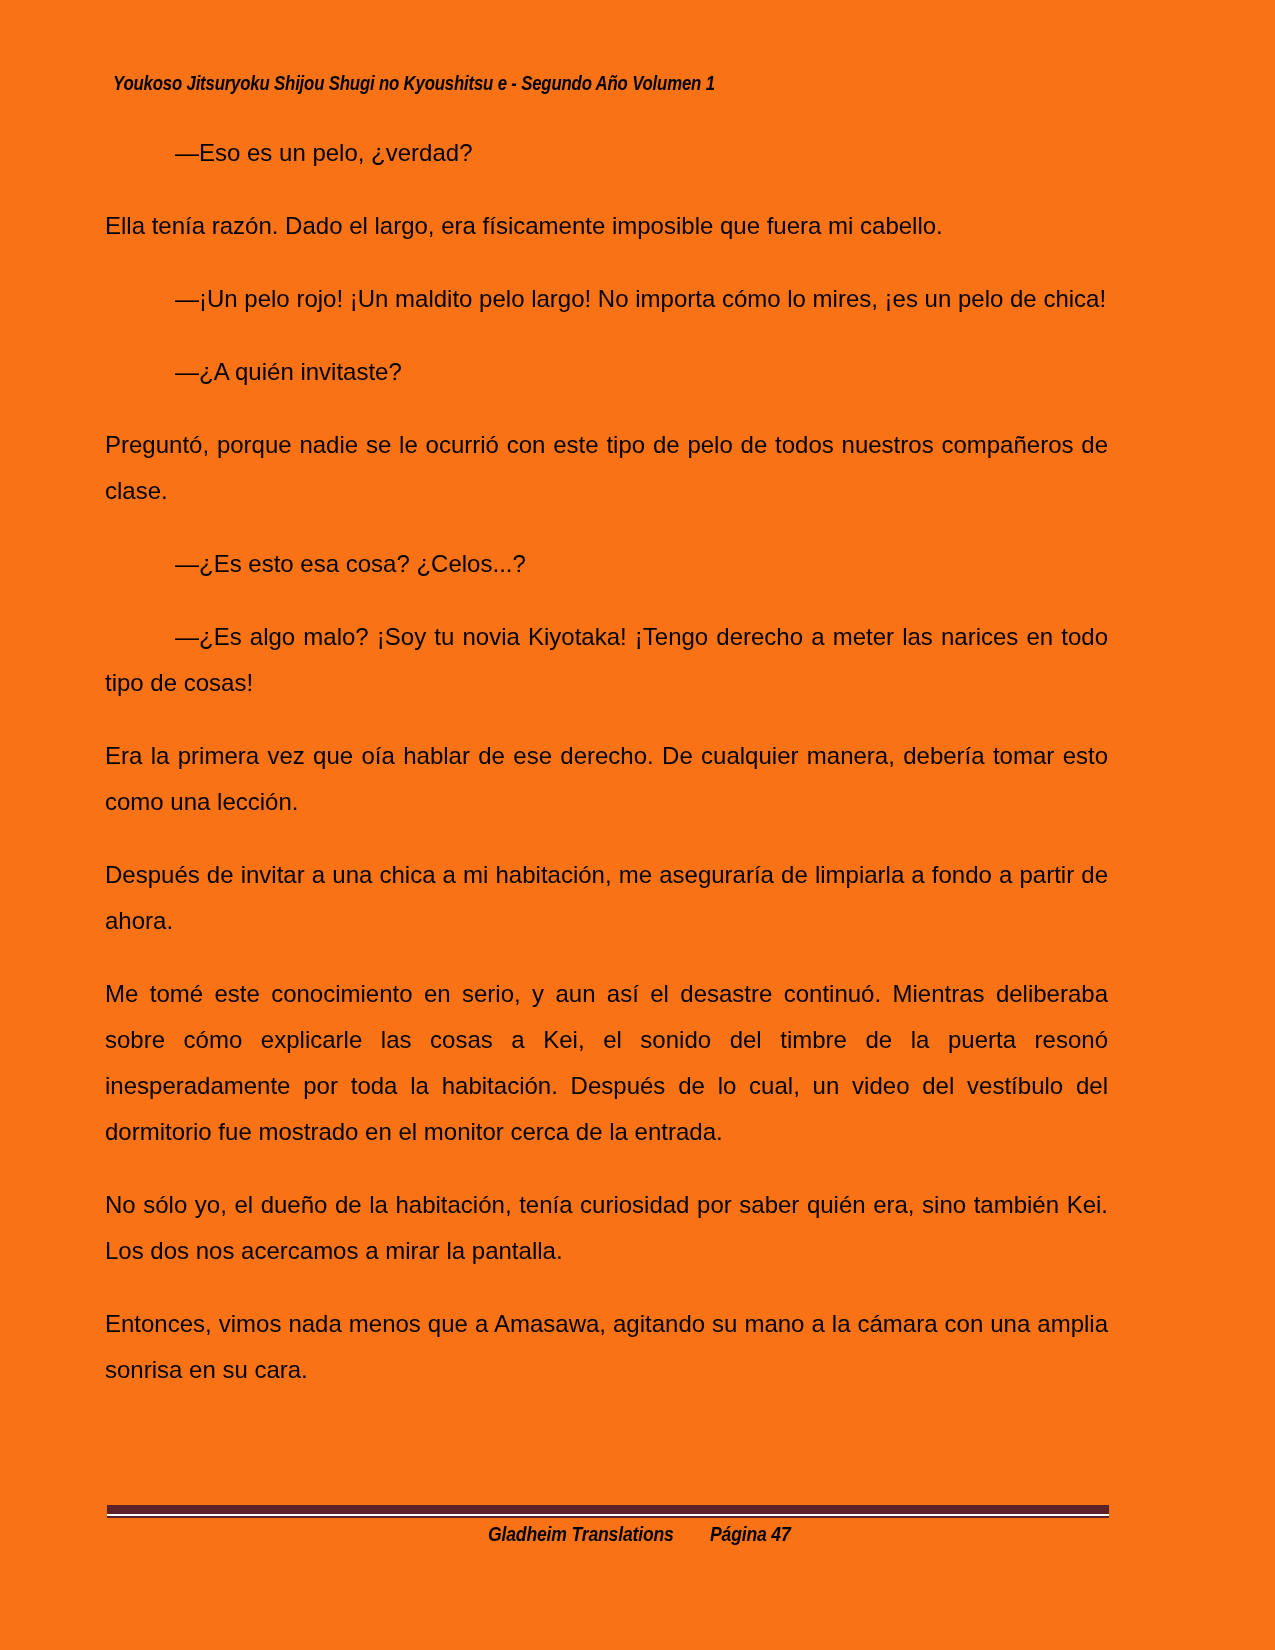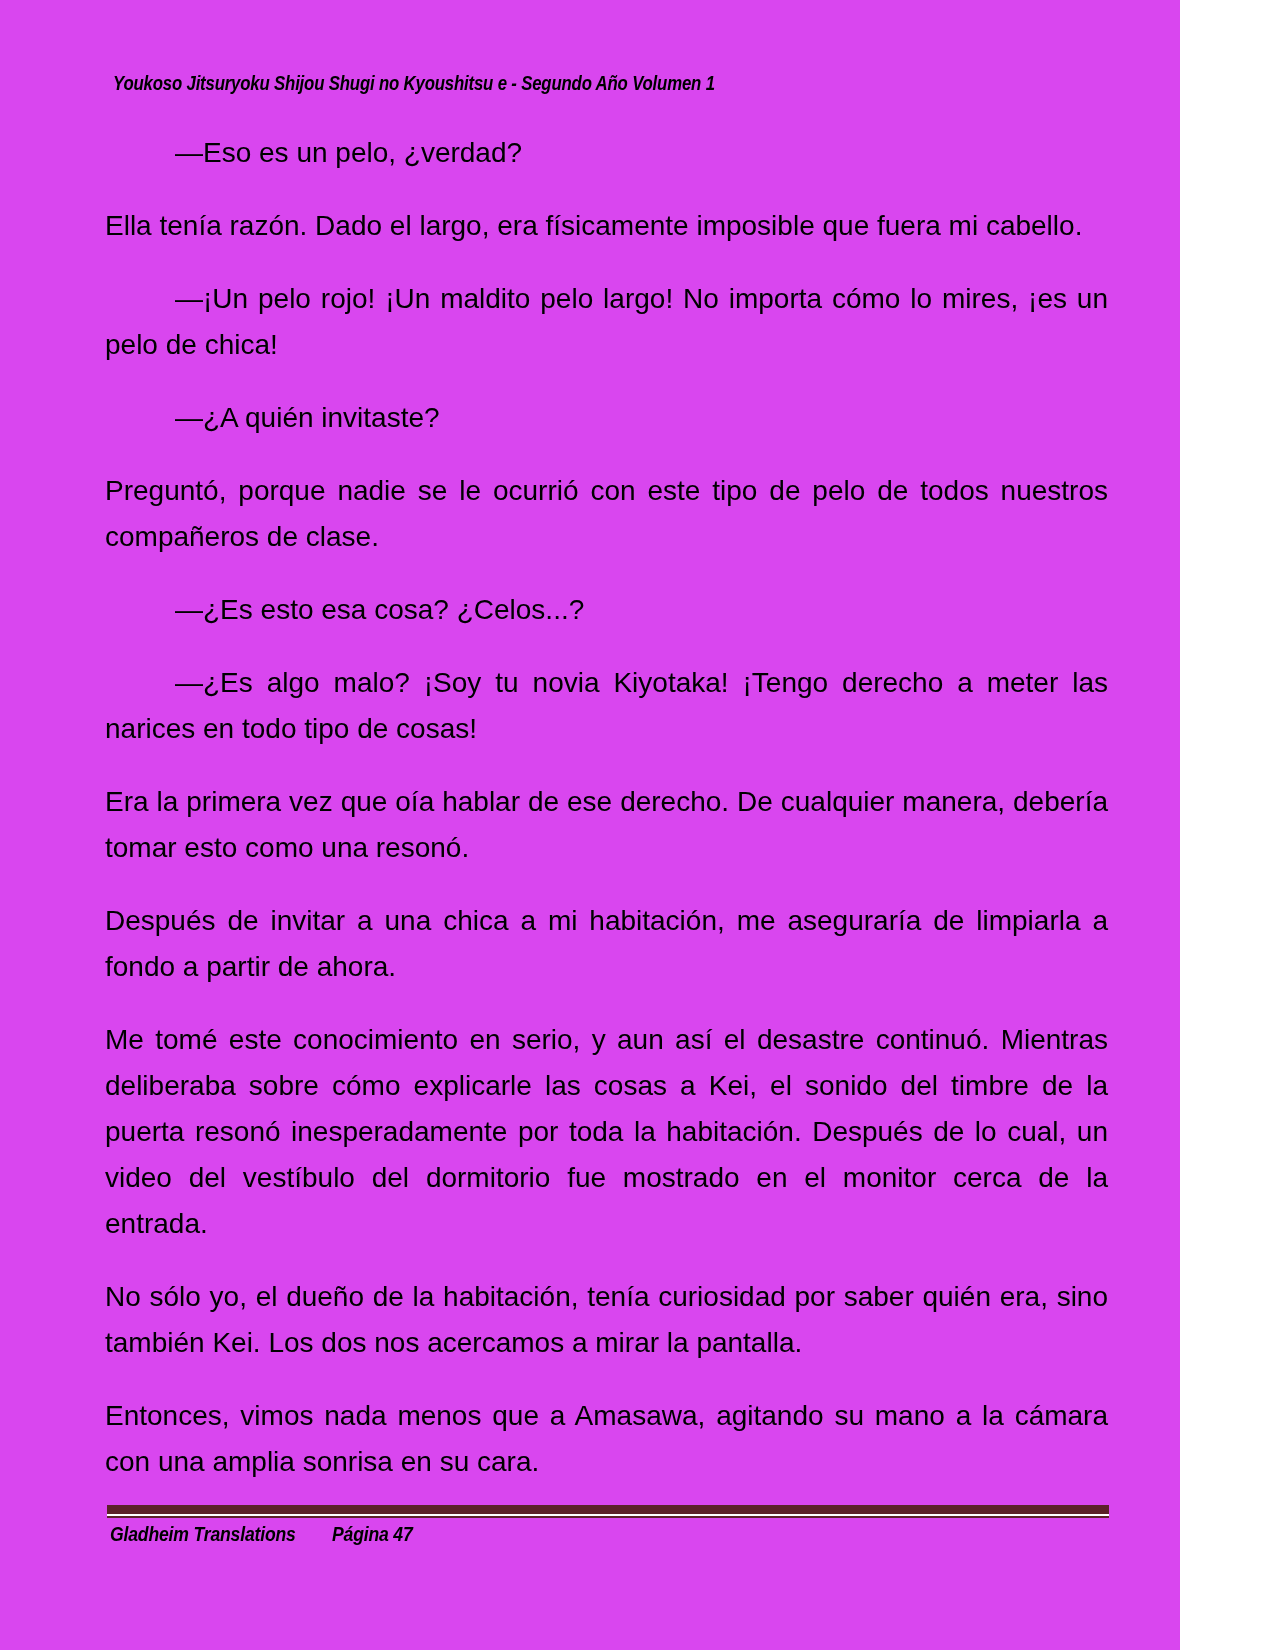--- a/index.html
+++ b/index.html
@@ -7,23 +7,23 @@
     margin: 0;
     padding: 0;
     background: #ffffff;
   }
   body {
     font-family: "Liberation Sans", sans-serif;
     color: #000000;
   }
   .page {
     position: relative;
-    width: 1180px;
+    width: 1275px;
     height: 1650px;
-    background: #d946ef;
+    background: #f97316;
     box-sizing: border-box;
     overflow: hidden;
   }
 
   
   .header {
     position: absolute;
     left: 113px;
     top: 72px;
     width: 1050px;
@@ -42,21 +42,21 @@
 
   
   .content {
     position: absolute;
     left: 105px;
     top: 130px;
     width: 1003px;
   }
   .para {
     font-family: "Liberation Sans", sans-serif;
-    font-size: 28px;
+    font-size: 24px;
     line-height: 46px;
     text-align: justify;
     text-justify: inter-word;
     margin: 0 0 27px 0;
     color: #000;
     hyphens: none;
     word-spacing: 0px;
   }
   .para.last-line-left {
     text-align-last: left;
@@ -101,21 +101,21 @@
     height: 2px;
     background: #5c2129;
   }
 
   .footer {
     position: absolute;
     left: 110px;
     top: 1523px;
     width: 1058px;
     display: flex;
-    justify-content: flex-start;
+    justify-content: center;
     align-items: baseline;
   }
   .footer-text {
     font-family: "Liberation Sans", sans-serif;
     font-style: italic;
     font-weight: bold;
     font-size: 20px;
     letter-spacing: -0.2px;
     transform: scaleX(0.88);
     white-space: nowrap;
@@ -144,21 +144,21 @@
 
 
     <p class="para indent nostretch">—¿A quién invitaste?</p>
 
     <p class="para last-line-left">Preguntó, porque nadie se le ocurrió con este tipo de pelo de todos nuestros compañeros de clase.</p>
 
     <p class="para indent nostretch">—¿Es esto esa cosa? ¿Celos...?</p>
 
     <p class="para indent last-line-left">—¿Es algo malo? ¡Soy tu novia Kiyotaka! ¡Tengo derecho a meter las narices en todo tipo de cosas!</p>
 
-    <p class="para last-line-left">Era la primera vez que oía hablar de ese derecho. De cualquier manera, debería tomar esto como una resonó.</p>
+    <p class="para last-line-left">Era la primera vez que oía hablar de ese derecho. De cualquier manera, debería tomar esto como una lección.</p>
 
     <p class="para last-line-left">Después de invitar a una chica a mi habitación, me aseguraría de limpiarla a fondo a partir de ahora.</p>
 
     <p class="para last-line-left">Me tomé este conocimiento en serio, y aun así el desastre continuó. Mientras deliberaba sobre cómo explicarle las cosas a Kei, el sonido del timbre de la puerta resonó inesperadamente por toda la habitación. Después de lo cual, un video del vestíbulo del dormitorio fue mostrado en el monitor cerca de la entrada.</p>
 
     <p class="para last-line-left">No sólo yo, el dueño de la habitación, tenía curiosidad por saber quién era, sino también Kei. Los dos nos acercamos a mirar la pantalla.</p>
 
     <p class="para last-line-left">Entonces, vimos nada menos que a Amasawa, agitando su mano a la cámara con una amplia sonrisa en su cara.</p>
 
   </div>

